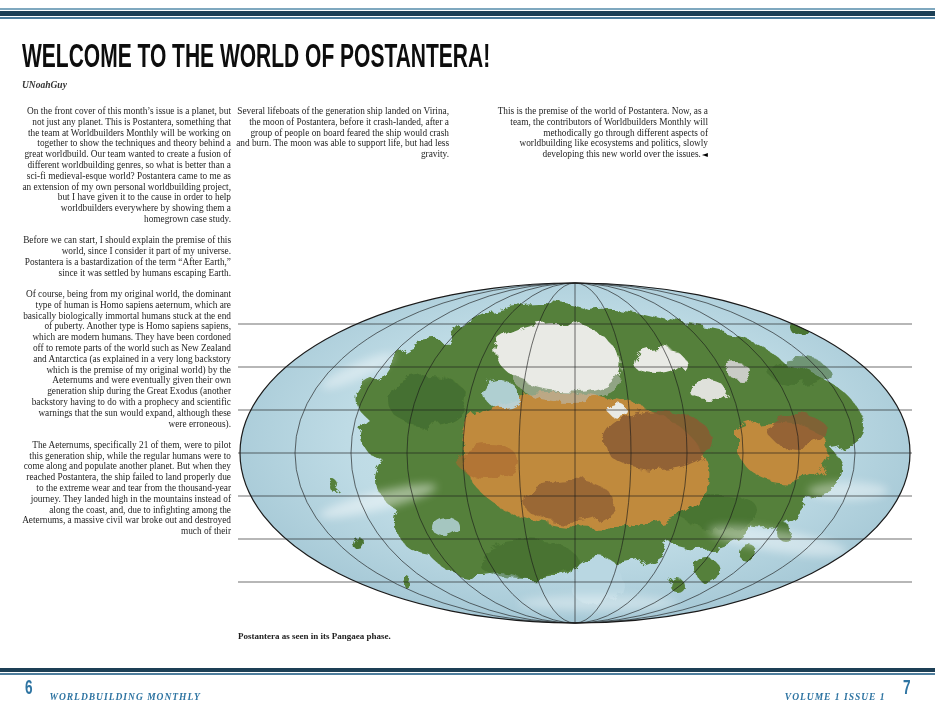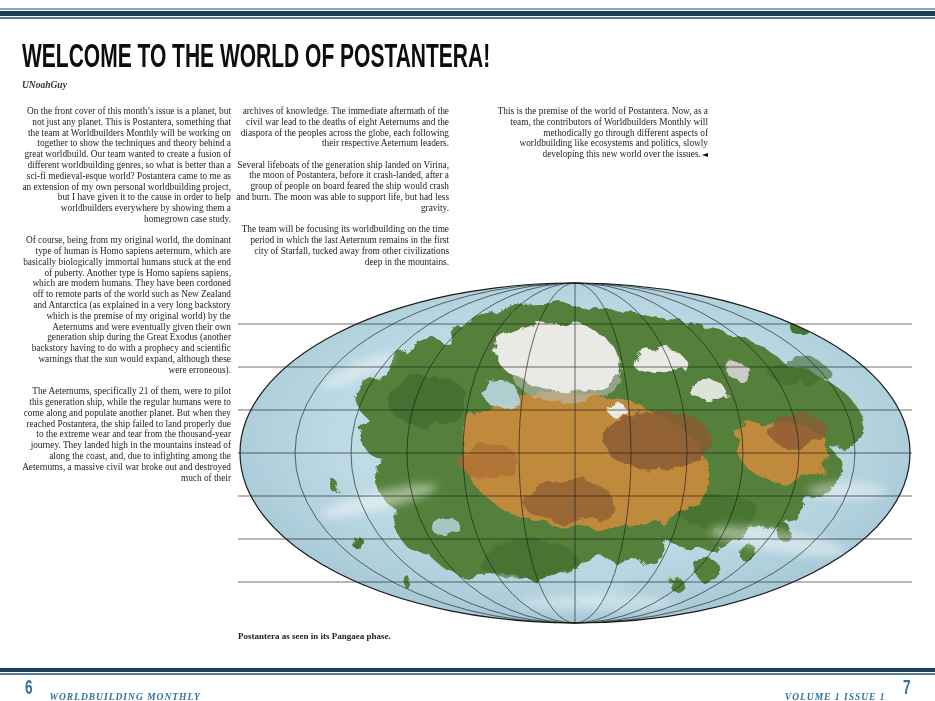--- a/index.html
+++ b/index.html
@@ -42,28 +42,27 @@
   <div class="top-rule"></div>
 
   <div class="title">
     <span class="title-inner">WELCOME TO THE WORLD OF POSTANTERA!</span>
   </div>
 
   <div class="byline">UNoahGuy</div>
 
   <div class="col col1">
     <p>On the front cover of this month’s issue is a planet, but not just any planet. This is Postantera, something that the team at Worldbuilders Monthly will be working on together to show the techniques and theory behind a great worldbuild. Our team wanted to create a fusion of different worldbuilding genres, so what is better than a sci-fi medieval-esque world? Postantera came to me as an extension of my own personal worldbuilding project, but I have given it to the cause in order to help worldbuilders everywhere by showing them a homegrown case study.</p>
+    <p>Before we can start, I should explain the premise of this world, since I consider it part of my universe. Postantera is a bastardization of the term “After Earth,” since it was settled by humans escaping Earth.</p>
     <p>Of course, being from my original world, the dominant type of human is Homo sapiens aeternum, which are basically biologically immortal humans stuck at the end of puberty. Another type is Homo sapiens sapiens, which are modern humans. They have been cordoned off to remote parts of the world such as New Zealand and Antarctica (as explained in a very long backstory which is the premise of my original world) by the Aeternums and were eventually given their own generation ship during the Great Exodus (another backstory having to do with a prophecy and scientific warnings that the sun would expand, although these were erroneous).</p>
     <p>The Aeternums, specifically 21 of them, were to pilot this generation ship, while the regular humans were to come along and populate another planet. But when they reached Postantera, the ship failed to land properly due to the extreme wear and tear from the thousand-year journey. They landed high in the mountains instead of along the coast, and, due to infighting among the Aeternums, a massive civil war broke out and destroyed much of their</p>
   </div>
 
   <div class="col col2">
-    <p>archives of knowledge. The immediate aftermath of the civil war lead to the deaths of eight Aeternums and the diaspora of the peoples across the globe, each following their respective Aeternum leaders.</p>
     <p>Several lifeboats of the generation ship landed on Virina, the moon of Postantera, before it crash-landed, after a group of people on board feared the ship would crash and burn. The moon was able to support life, but had less gravity.</p>
-    <p>The team will be focusing its worldbuilding on the time period in which the last Aeternum remains in the first city of Starfall, tucked away from other civilizations deep in the mountains.</p>
   </div>
 
   <div class="col col3">
     <p><span>This is the premise of the world of Postantera. Now, as a team, the contributors of Worldbuilders Monthly will methodically go through different aspects of worldbuilding like ecosystems and politics, slowly developing this new world over the issues.</span><span class="endmark">◄</span></p>
   </div>
 
   <div class="map-wrap">
     <svg width="674" height="344" viewBox="0 0 674 344" xmlns="http://www.w3.org/2000/svg">
       <defs>
         <radialGradient id="og" cx="50%" cy="45%" r="62%">

